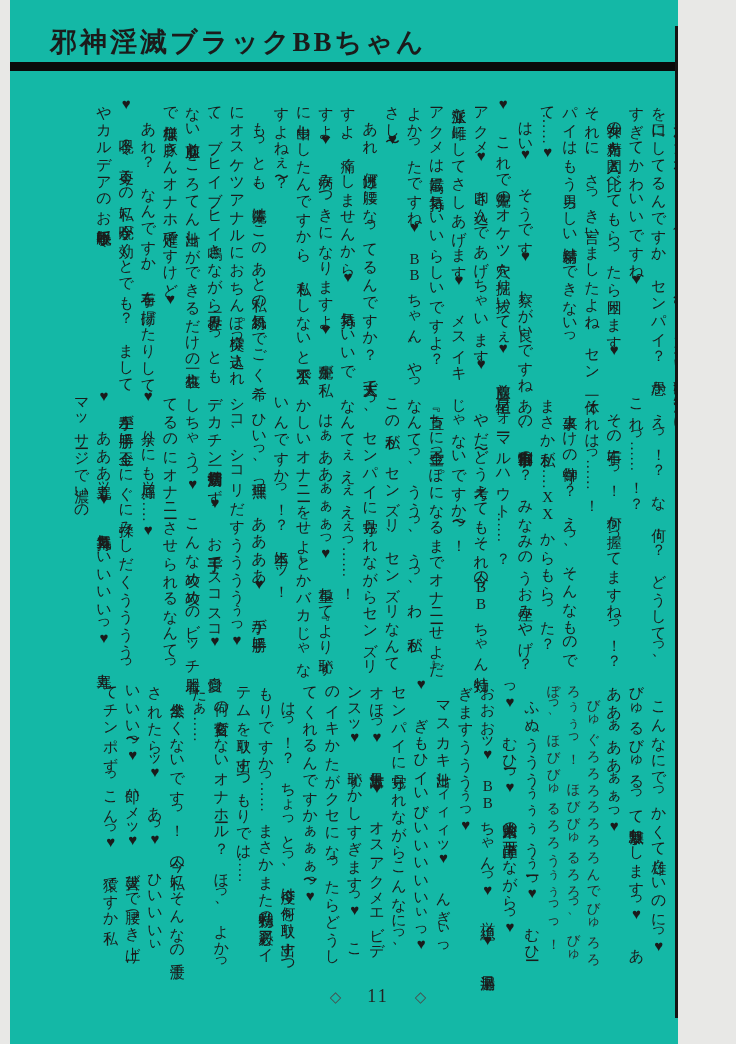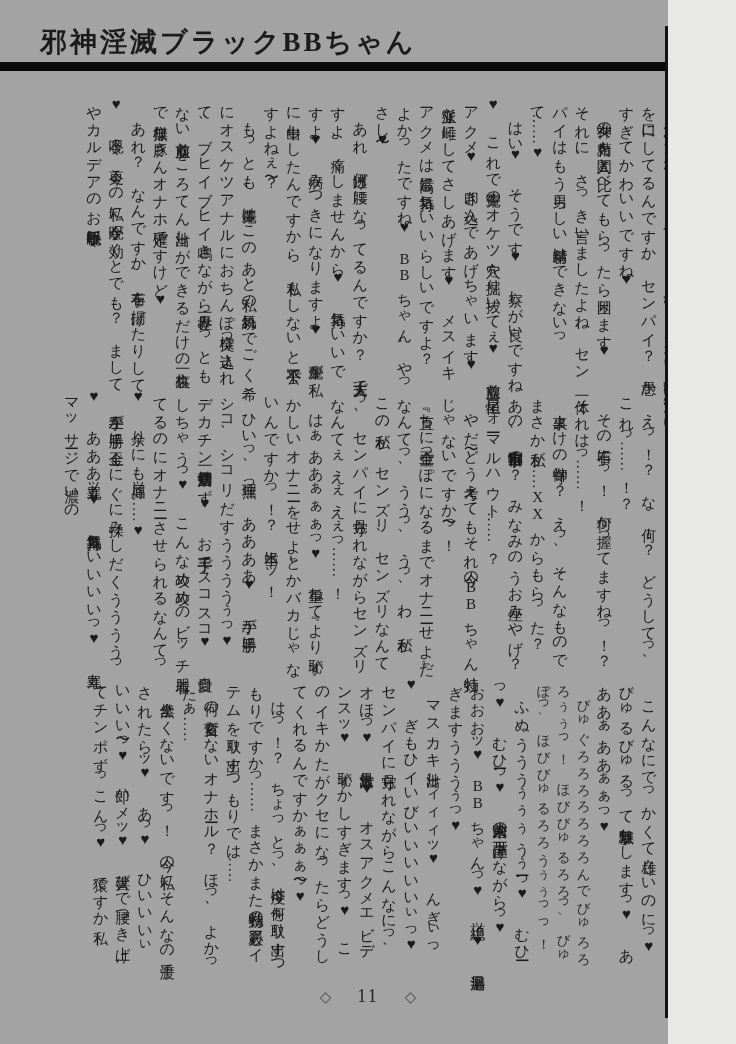--- a/index.html
+++ b/index.html
@@ -1,22 +1,23 @@
 <!DOCTYPE html>
 <html lang="ja"><head>
 <meta charset="utf-8">
 <style>
   html,body { margin:0; padding:0; background:#e8e8e6; }
   .page {
     position:relative;
     width:668px; height:1044px;
-    background:#a3a3a3;
+    background:#14b8a6;
     overflow:hidden;
     font-family:"Liberation Serif","DejaVu Serif",serif;
     color:#1b1b1b;
+    margin-left:10px;
   }
   .scan-edge-right {
     position:absolute; right:0; top:26px; width:3px; height:992px;
     background:#141414;
   }
   .title {
     position:absolute; top:24px; left:40px;
     font-size:27px; font-weight:600; letter-spacing:3px;
     white-space:nowrap;
   }

